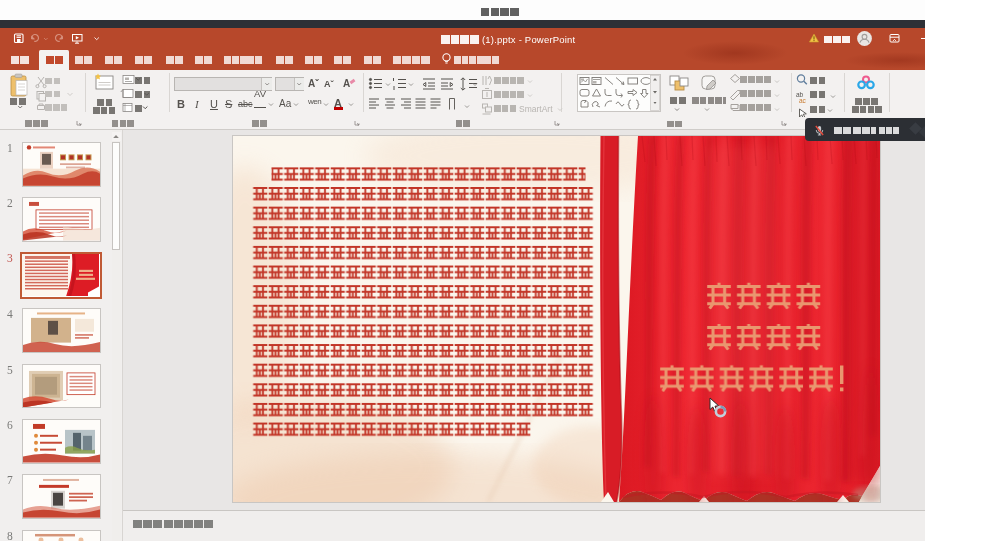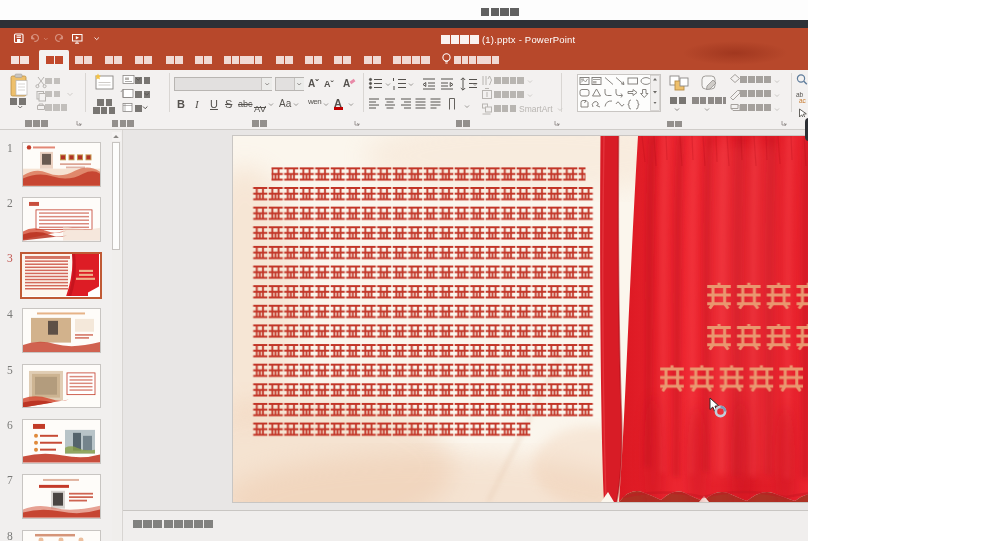--- a/index.html
+++ b/index.html
@@ -1,15 +1,15 @@
 <!DOCTYPE html>
 <html><head><meta charset="utf-8"><style>
 html,body{margin:0;padding:0;}
 body{width:998px;height:541px;overflow:hidden;font-family:"Liberation Sans",sans-serif;}
-#app{position:relative;width:808px;height:541px;background:#e8e6e5;overflow:hidden;text-align:right;}
+#app{position:relative;width:925px;height:541px;background:#e8e6e5;overflow:hidden;text-align:right;}
 .a{position:absolute;}
 i.z{position:absolute;display:block;}
 .lat{position:absolute;white-space:nowrap;}
 </style></head><body>
 <div id="app">
 <div class="a" style="left:0;top:0;width:998px;height:20px;background:#fdfdfd;"></div>
 <i class="z" style="left:481px;top:7.5px;width:38px;height:8px;background:repeating-linear-gradient(90deg,#3a3a3a 0 8.4px,transparent 8.4px 9.7px);opacity:0.8;"></i>
 <svg class="a" style="left:935px;top:0;width:63px;height:20px" viewBox="0 0 63 20">
 <g stroke="#41454a" stroke-width="1.1" fill="none">
 <path d="M7.5 10.4 H16.5"></path>
@@ -167,21 +167,21 @@
     </svg>
 <div class="lat" style="left:308px;top:78px;font-size:10px;font-weight:bold;color:#55524e;">Aˇ</div>
 <div class="lat" style="left:324px;top:79px;font-size:9px;font-weight:bold;color:#55524e;">Aˇ</div>
 <div class="lat" style="left:343px;top:78px;font-size:10px;font-weight:bold;color:#55524e;">A</div>
 <div class="a" style="left:350px;top:80px;width:5px;height:3px;background:#e88aa8;transform:rotate(-35deg);"></div>
 <div class="lat" style="left:177px;top:97.5px;font-size:11px;font-weight:bold;color:#55524e;">B</div>
 <div class="lat" style="left:195px;top:97.5px;font-size:11px;font-style:italic;font-family:'Liberation Serif',serif;color:#55524e;">I</div>
 <div class="lat" style="left:210px;top:97.5px;font-size:11px;text-decoration:underline;color:#55524e;">U</div>
 <div class="lat" style="left:225px;top:97.5px;font-size:11px;text-decoration:line-through;color:#55524e;">S</div>
 <div class="lat" style="left:238px;top:99px;font-size:9px;text-decoration:line-through;color:#55524e;">abc</div>
-<div class="lat" style="left:254px;top:103px;font-size:9.5px;color:#55524e;">AV</div>
+<div class="lat" style="left:254px;top:88px;font-size:9.5px;color:#55524e;">AV</div>
 <div class="a" style="left:254px;top:107px;width:12px;height:1px;background:#55524e;"></div>
 <div class="lat" style="left:279px;top:97.5px;font-size:10px;color:#55524e;">Aa</div>
 <div class="lat" style="left:308px;top:97px;font-size:8px;color:#55524e;letter-spacing:-.5px;">wen</div>
 <div class="lat" style="left:334px;top:96.5px;font-size:11px;font-weight:bold;color:#55524e;">A</div>
 <div class="a" style="left:333.5px;top:107px;width:9px;height:3px;background:#c00000;"></div>
 <svg class="a" style="left:268px;top:101px;width:7px;height:7px" viewBox="0 0 7 7">
       <path d="M1 2.5 l2 2 2-2" stroke="#918e8b" stroke-width=".9" fill="none"></path>
     </svg>
 <svg class="a" style="left:293px;top:101px;width:7px;height:7px" viewBox="0 0 7 7">
       <path d="M1 2.5 l2 2 2-2" stroke="#918e8b" stroke-width=".9" fill="none"></path>

